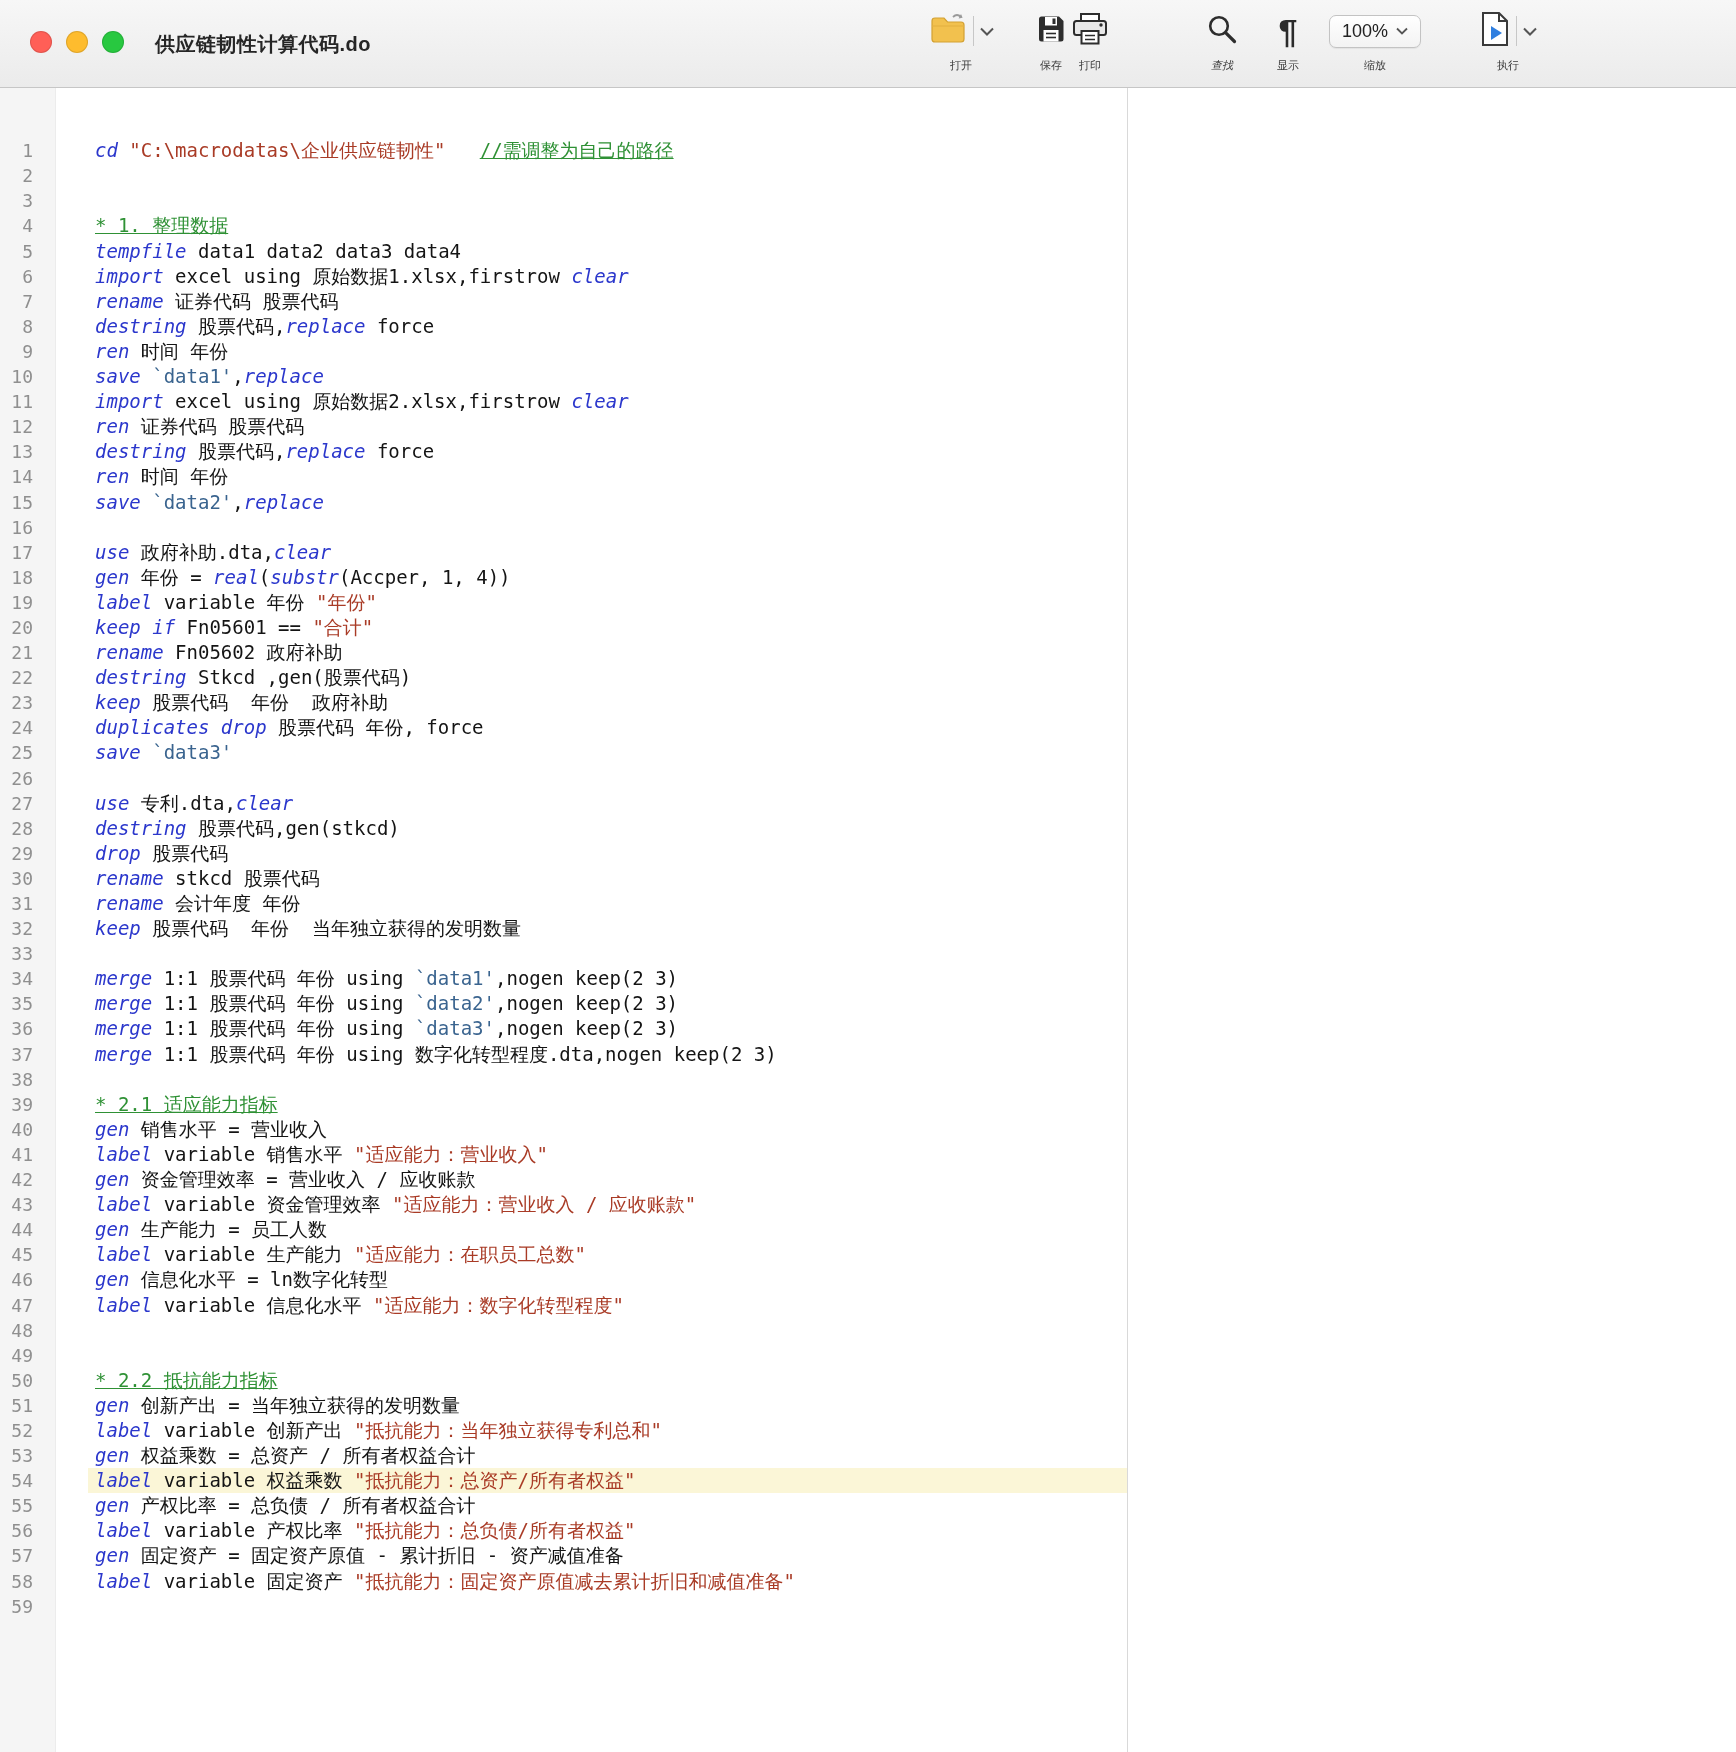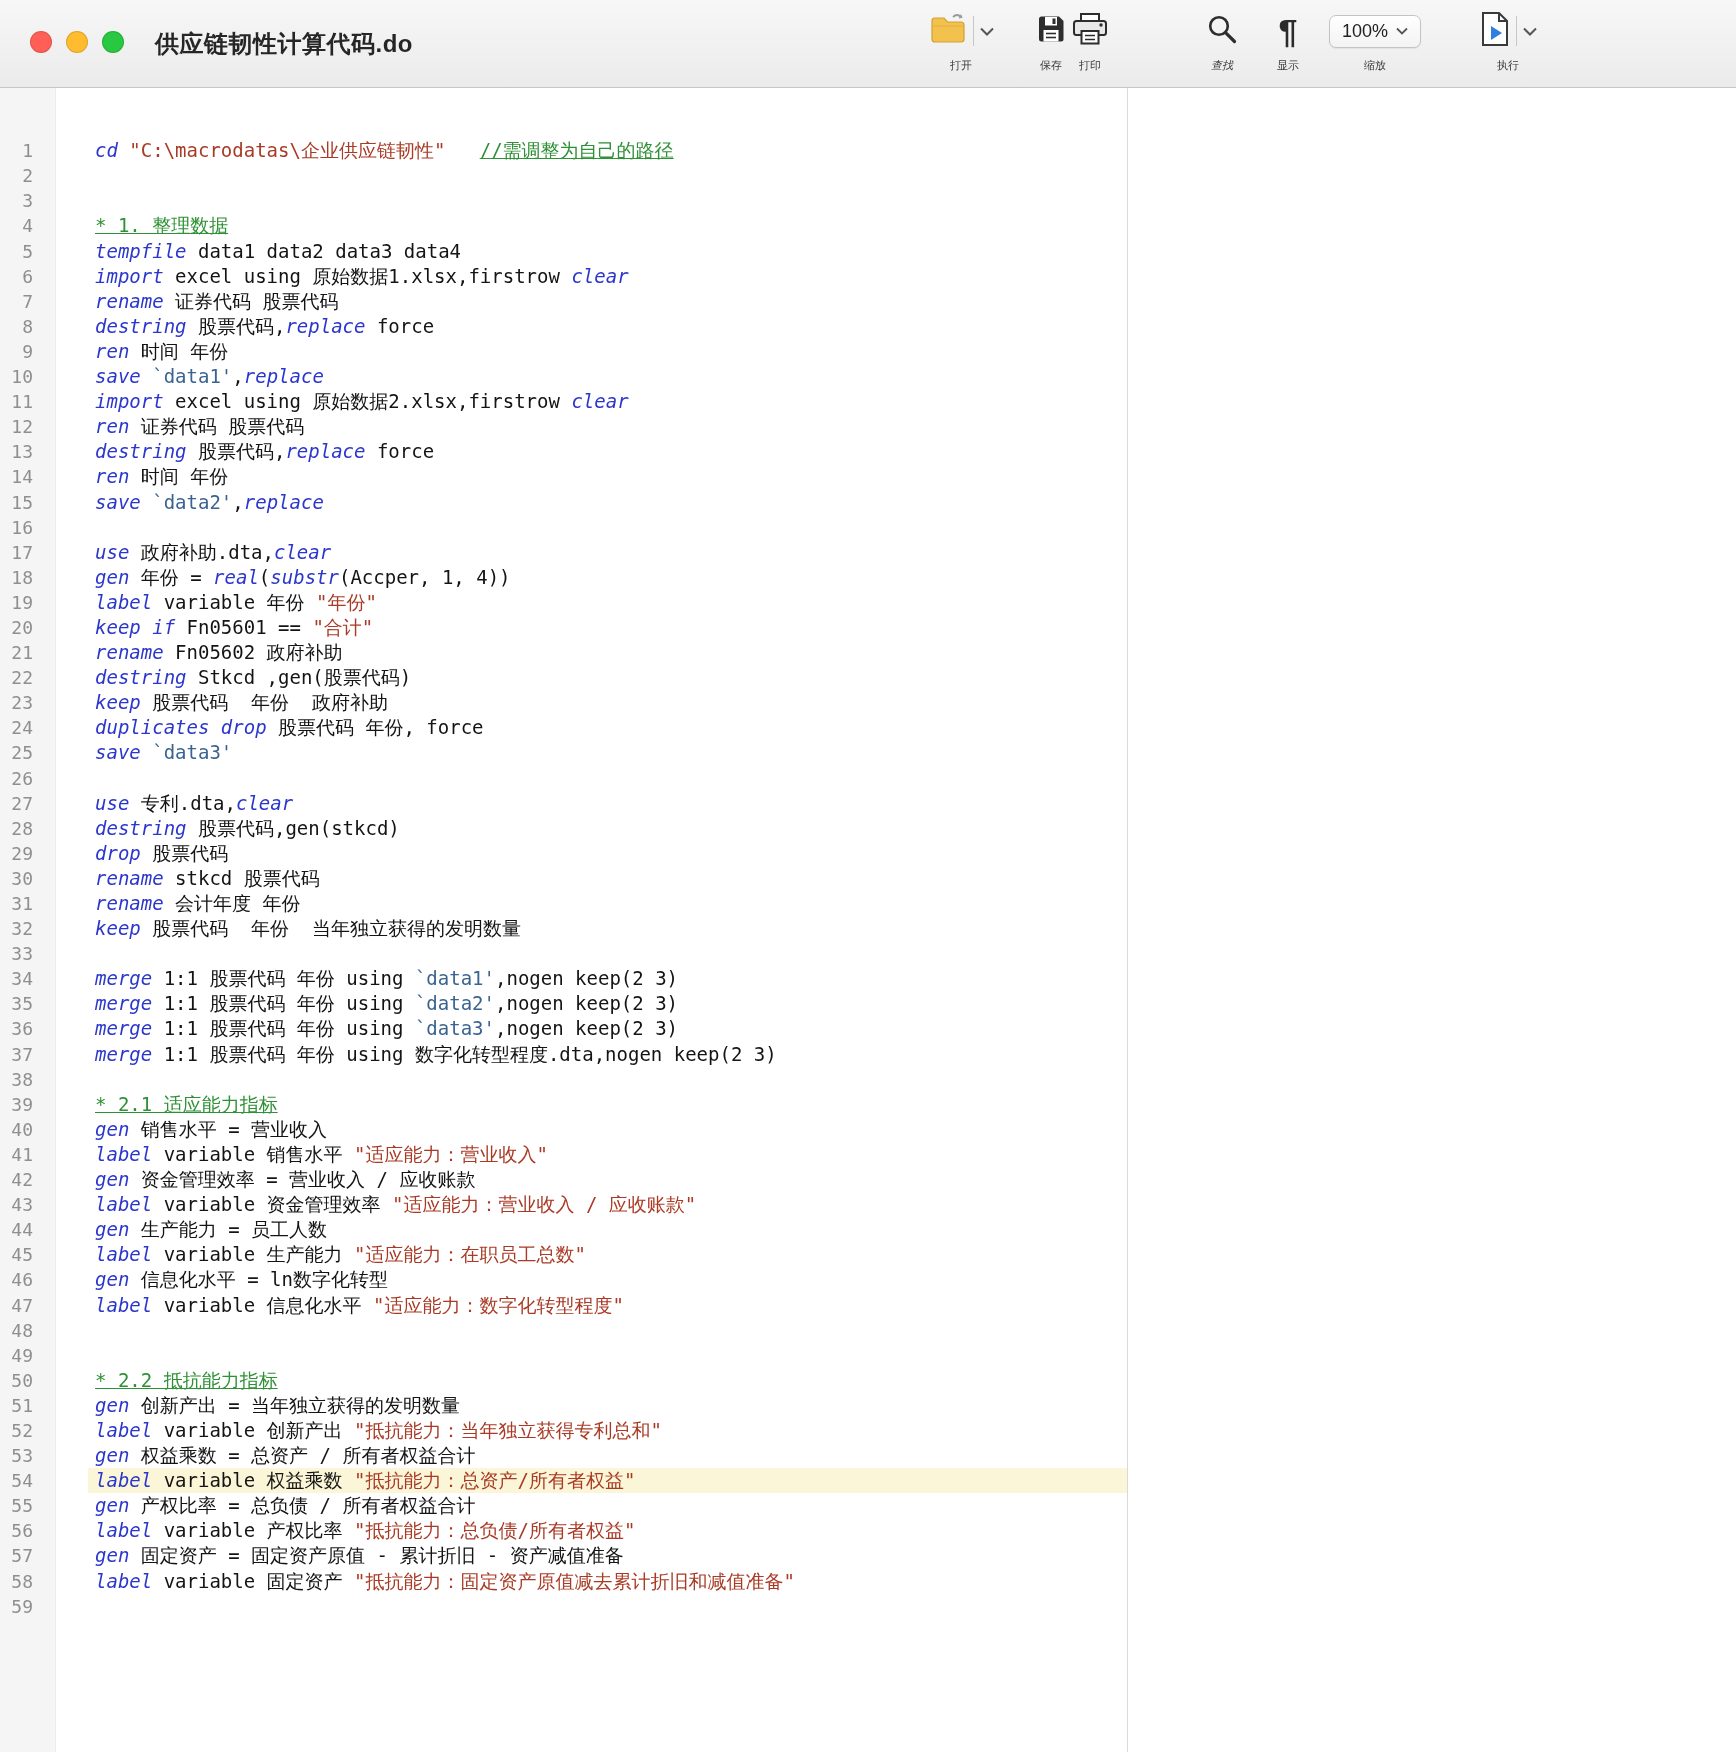--- a/index.html
+++ b/index.html
@@ -13,21 +13,21 @@
     position:absolute;left:0;top:0;width:1736px;height:88px;
     background:linear-gradient(#f7f7f7,#ebebeb);
     border-bottom:1px solid #c6c6c6;box-sizing:border-box;
   }
   .traffic{position:absolute;top:31px;width:22px;height:22px;border-radius:50%;box-shadow:inset 0 0 0 1px rgba(0,0,0,.12);}
   .t-red{left:30px;background:#ff5f57;}
   .t-yellow{left:66px;background:#febc2e;}
   .t-green{left:102px;background:#28c840;}
   .doc-title{
     position:absolute;left:155px;top:0;height:88px;display:flex;align-items:center;
-    font-size:24px;font-weight:bold;color:#262626;letter-spacing:.5px;
+    font-size:20px;font-weight:bold;color:#262626;letter-spacing:.5px;
   }
   .tool{
     position:absolute;top:7px;display:flex;flex-direction:column;align-items:center;
   }
   .tool .icon-row{height:48px;display:flex;align-items:center;justify-content:center;gap:6px;}
   .tool .tlabel{font-size:11px;color:#3a3a3a;line-height:20px;}
   .vdiv{width:1px;height:30px;background:#c7c7c7;}
   .zoom-btn{
     display:flex;align-items:center;gap:8px;
     padding:5px 12px;border:1px solid #c3c3c3;border-radius:7px;

